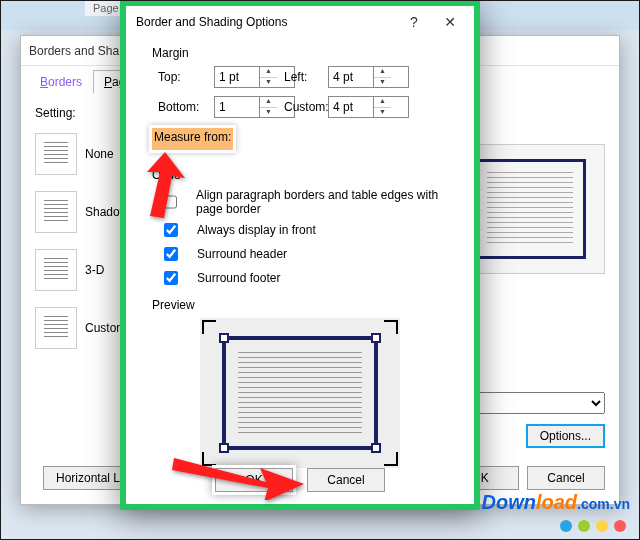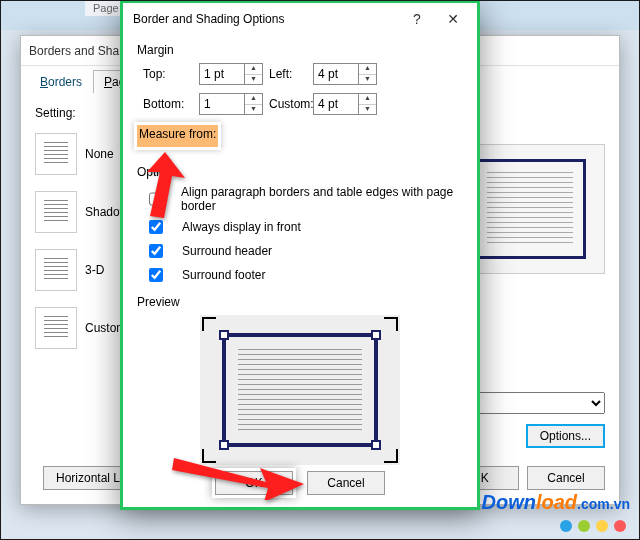--- a/index.html
+++ b/index.html
@@ -12,21 +12,21 @@
   
   .dlg-parent {
     position: absolute; left: 20px; top: 35px; width: 600px; height: 470px;
     background: #fff; border: 1px solid #bbb; box-shadow: 0 4px 20px rgba(0,0,0,.3);
   }
   .dlg-title { height: 30px; line-height: 30px; padding: 0 8px; font-size: 12px; color: #333; border-bottom:1px solid #e3e3e3; }
   .tabs { display:flex; padding:4px 8px 0; font-size:12px; }
   .tab { padding:4px 10px; border:1px solid transparent; border-bottom:none; cursor:default; }
   .tab u { text-decoration: underline; }
   .tab.active { border-color:#bbb; background:#fff; }
-  .tab:not(.active){ color:#0c4a6e; }
+  .tab:not(.active){ color:#8b5cf6; }
   .parent-body { position:absolute; top:62px; left:0; right:0; bottom:0; padding:8px 14px; }
   
   .setting-col { position:absolute; left:14px; top:8px; width:110px; font-size:12px; }
   .setting-col .hdr { margin-bottom:8px; }
   .opt { display:flex; align-items:center; gap:8px; margin:10px 0; height:48px; }
   .opt .ico { width:42px; height:42px; border:1px solid #ccc; background:#fff; display:flex; align-items:center; justify-content:center; }
   .opt.sel .ico { border:2px solid #2a5bd7; box-shadow: inset 0 0 0 4px #2a5bd7; background:#fff; }
   .opt .ico.lines::before { content:""; display:block; width:24px; height:24px; background:repeating-linear-gradient(#888 0 1px, transparent 1px 4px); }
   .opt.sel .ico.lines::before { width:20px; height:20px; }
   .opt .lbl { font-size:12px; }
@@ -41,30 +41,30 @@
   .applyto select { width:180px; font-size:12px; height:22px; }
   .options-btn { position:absolute; right:14px; bottom:56px; }
   .btn-row { position:absolute; right:14px; bottom:14px; display:flex; gap:8px; }
   .btn { min-width:78px; height:24px; font-size:12px; background:#f0f0f0; border:1px solid #999; padding:0 12px; cursor:pointer; }
   .btn.primary { border:2px solid #0ea5e9; }
   .hl-btn { position:absolute; left:22px; bottom:14px; }
 
   
   .dlg-child {
     position: absolute; left: 120px; top: 0px; width: 360px; height: 510px;
-    background: #fff; border: 3px solid #22c55e; box-shadow: 0 6px 30px rgba(0,0,0,.45);
+    background: #fff; border: 6px solid #22c55e; box-shadow: 0 6px 30px rgba(0,0,0,.45);
     z-index: 10;
   }
   .dlg-child .titlebar { height:32px; display:flex; align-items:center; padding:0 6px 0 10px; font-size:12px; }
   .titlebar .ttl { flex:1; }
   .titlebar .winbtn { width:36px; text-align:center; font-size:14px; color:#333; cursor:pointer; }
-  .child-body { padding:6px 14px 10px; font-size:12px; }
+  .child-body { padding:6px 26px 10px; font-size:12px; }
   .group-lbl { margin:2px 0 6px; }
   .margin-grid { display:grid; grid-template-columns:56px 70px 44px 70px; row-gap:8px; align-items:center; margin-left:6px; }
-  .spin { display:flex; width:64px; height:22px; border:1px solid #888; background:#fff; }
+  .spin { display:flex; width:81px; height:22px; border:1px solid #888; background:#fff; }
   .spin input { border:none; width:44px; font-size:12px; padding:0 4px; outline:none; }
   .spin .arrows { width:18px; border-left:1px solid #888; display:flex; flex-direction:column; }
   .spin .arrows span { flex:1; font-size:7px; text-align:center; line-height:8px; color:#444; border-bottom:1px solid #ccc; cursor:pointer; }
   .spin .arrows span:last-child{border:none;}
   
   .measure { margin-top:10px; display:inline-block; background:#fdba74; box-shadow:0 0 0 3px #fff, 0 0 6px 3px rgba(0,0,0,.25); padding:2px 2px 4px; }
   .measure .lbl{ display:block; margin-bottom:2px; }
   .measure select { width:120px; height:22px; font-size:12px; }
   
   .opts-group { margin-top:18px; }

